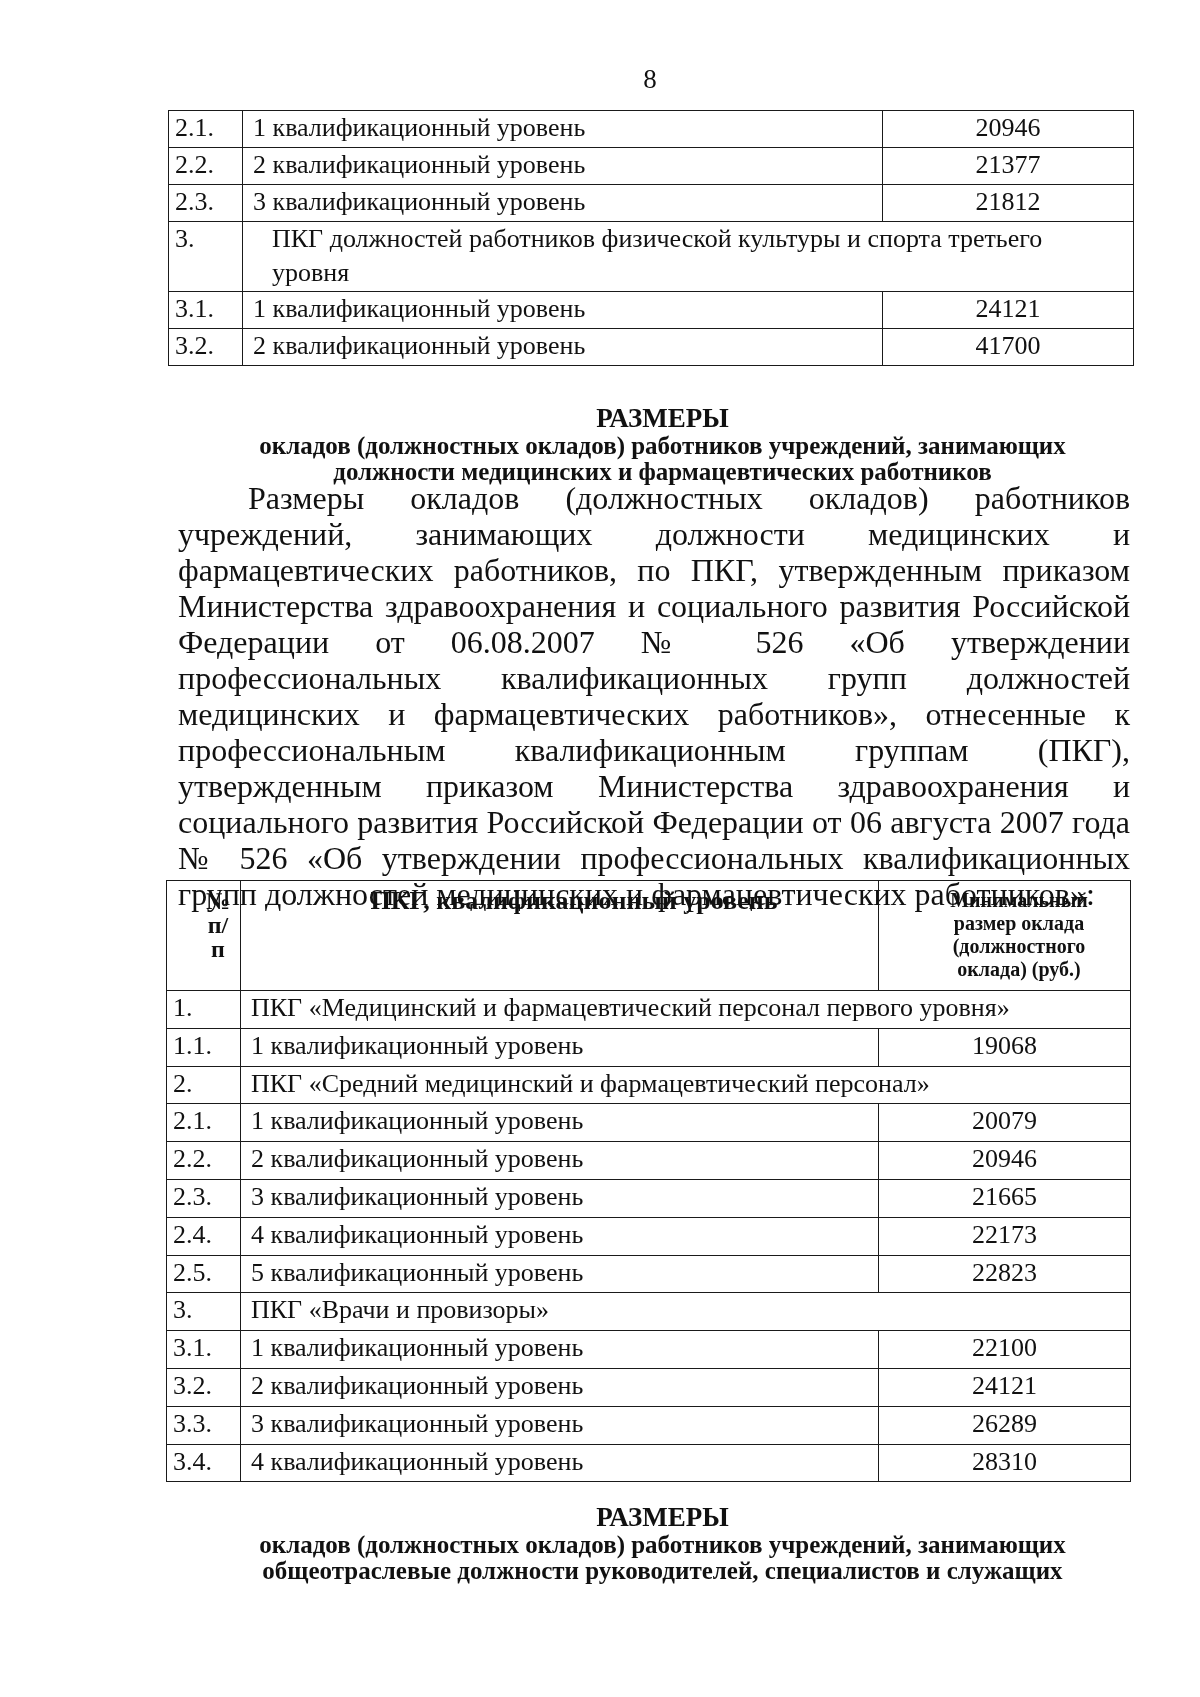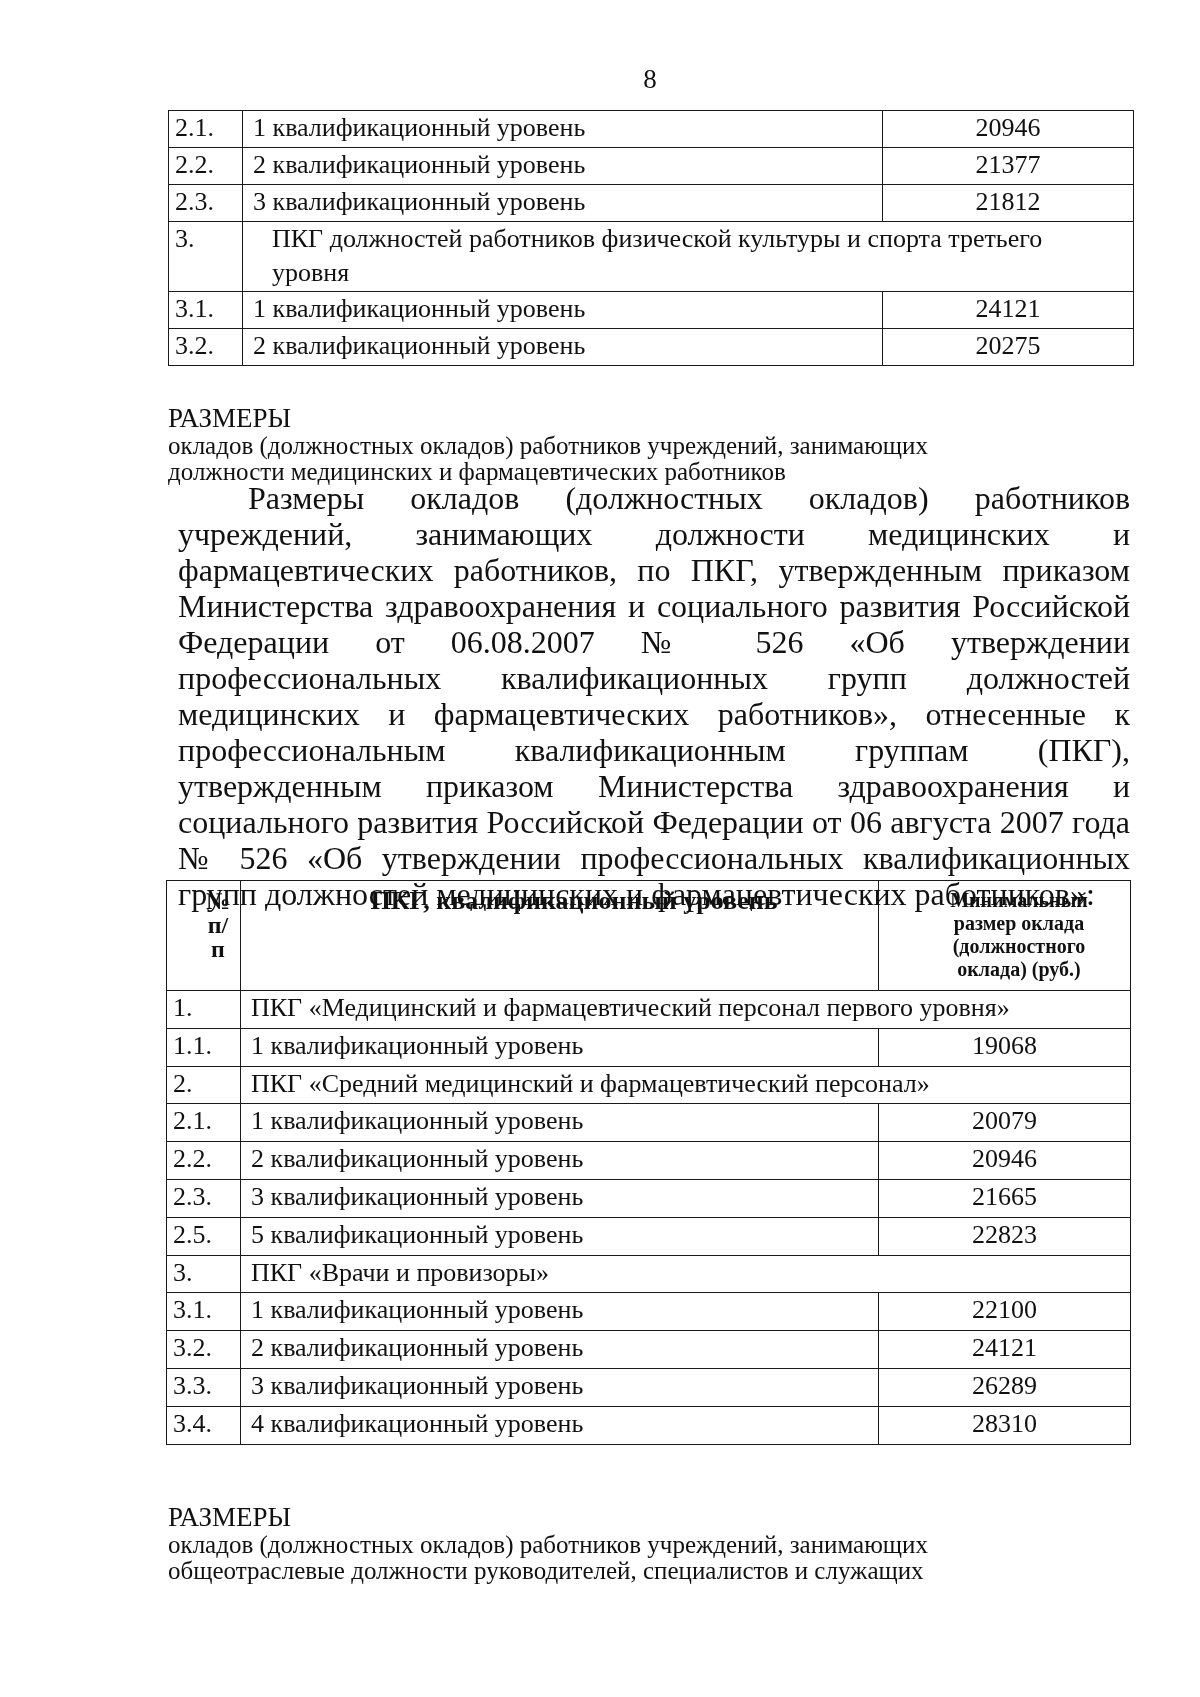--- a/index.html
+++ b/index.html
@@ -28,22 +28,22 @@
     #tbl-med { left: 166px; top: 880px; width: 964px; }
     #tbl-med tr { height: 37.8px; }
     #tbl-med tr.head { height: 110px; }
     #tbl-med th {
       font-weight: bold; text-align: center; white-space: normal;
       line-height: 24px; padding-top: 8px; padding-left: 39px;
     }
     #tbl-med th.h-val { font-size: 20px; line-height: 23px; }
     #tbl-med th.h-num { font-size: 24px; }
     .heading {
-      position: absolute; left: 168px; width: 965px; text-align: left;
-      font-weight: normal;
+      position: absolute; left: 180px; width: 965px; text-align: center;
+      font-weight: bold;
     }
     .heading .h-main { font-size: 27px; line-height: 30px; }
     .heading .h-sub { font-size: 25px; line-height: 26px; }
     #heading-med { top: 403px; }
     #heading-gen { top: 1502px; }
     .body-text {
       position: absolute; left: 178px; width: 952px; top: 480px;
       font-size: 32px; line-height: 36px; text-align: justify;
       text-indent: 70px;
     }
@@ -80,21 +80,21 @@
         <td colspan="2" class="wrap">ПКГ должностей работников физической культуры и спорта третьего уровня</td>
       </tr>
       <tr>
         <td class="num">3.1.</td>
         <td>1 квалификационный уровень</td>
         <td class="val">24121</td>
       </tr>
       <tr>
         <td class="num">3.2.</td>
         <td>2 квалификационный уровень</td>
-        <td class="val">20275</td>
+        <td class="val">41700</td>
       </tr>
     </tbody>
 </table>
 
 <div class="heading" id="heading-med">
   <div class="h-main">РАЗМЕРЫ</div>
   <div class="h-sub">окладов (должностных окладов) работников учреждений, занимающих</div>
   <div class="h-sub">должности медицинских и фармацевтических работников</div>
 </div>
 
@@ -136,20 +136,25 @@
         <td class="num">2.2.</td>
         <td>2 квалификационный уровень</td>
         <td class="val">20946</td>
       </tr>
       <tr>
         <td class="num">2.3.</td>
         <td>3 квалификационный уровень</td>
         <td class="val">21665</td>
       </tr>
       <tr>
+        <td class="num">2.4.</td>
+        <td>4 квалификационный уровень</td>
+        <td class="val">22173</td>
+      </tr>
+      <tr>
         <td class="num">2.5.</td>
         <td>5 квалификационный уровень</td>
         <td class="val">22823</td>
       </tr>
       <tr>
         <td class="num">3.</td>
         <td colspan="2">ПКГ «Врачи и провизоры»</td>
       </tr>
       <tr>
         <td class="num">3.1.</td>

